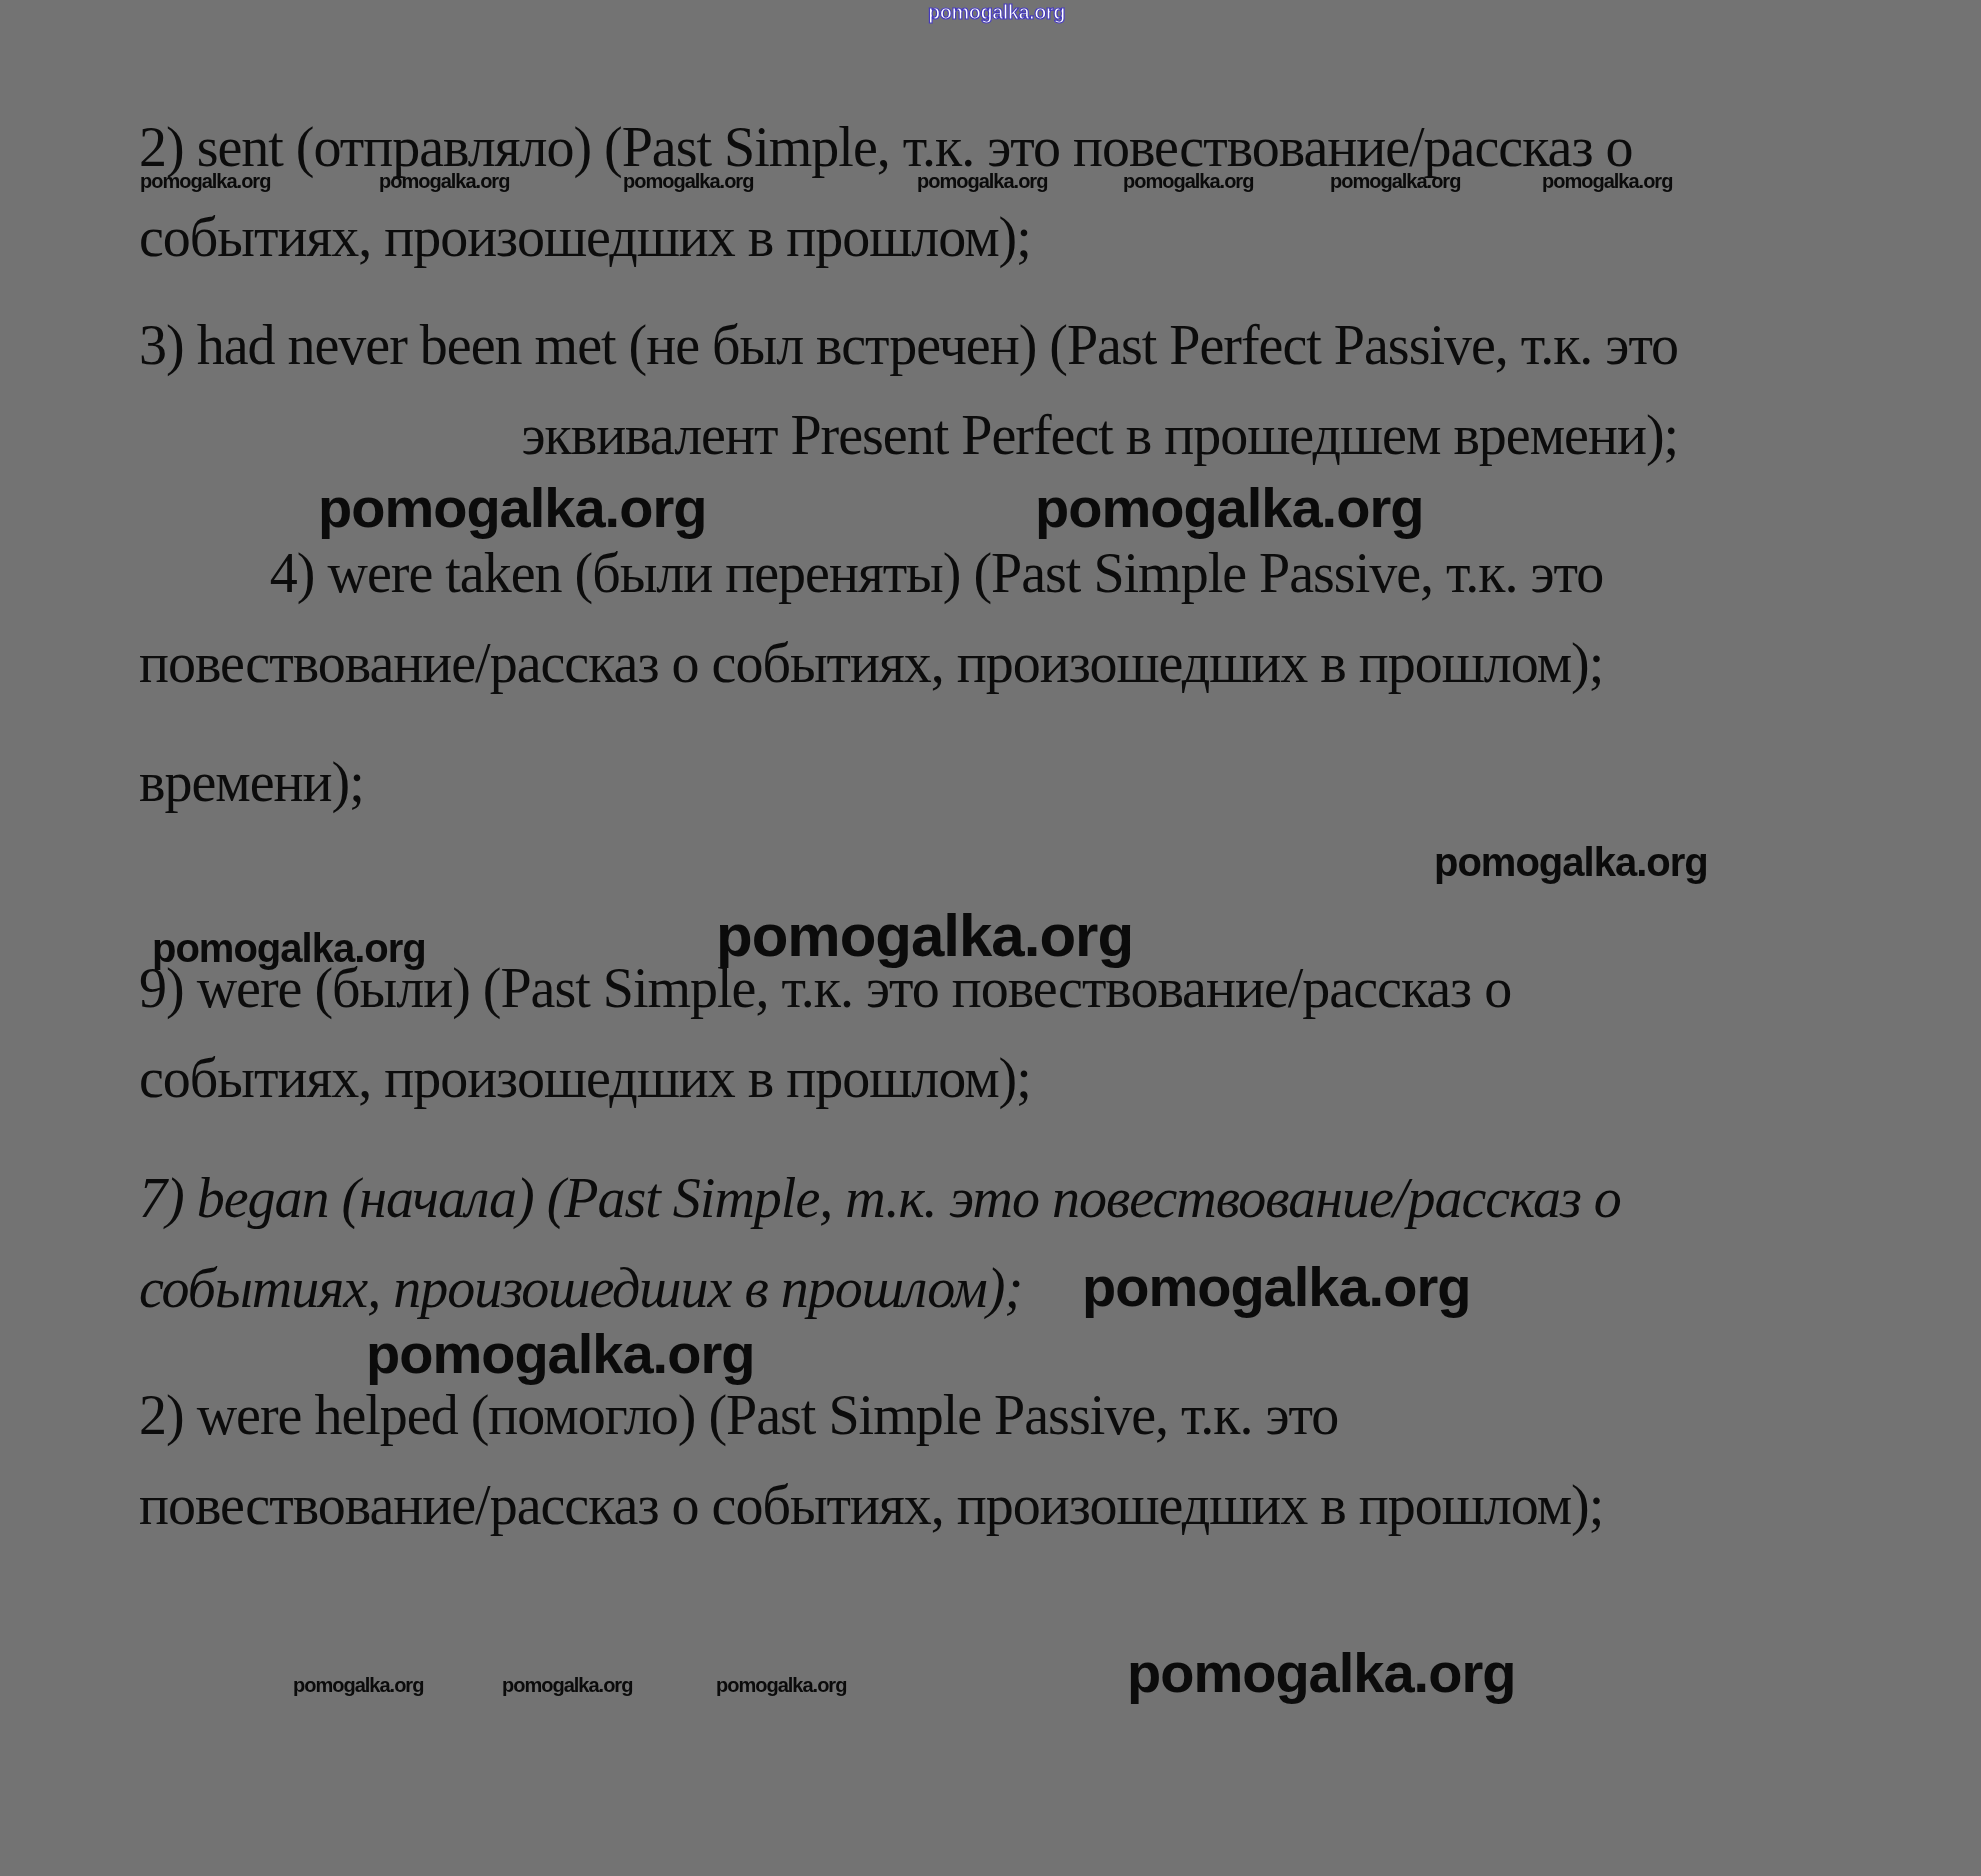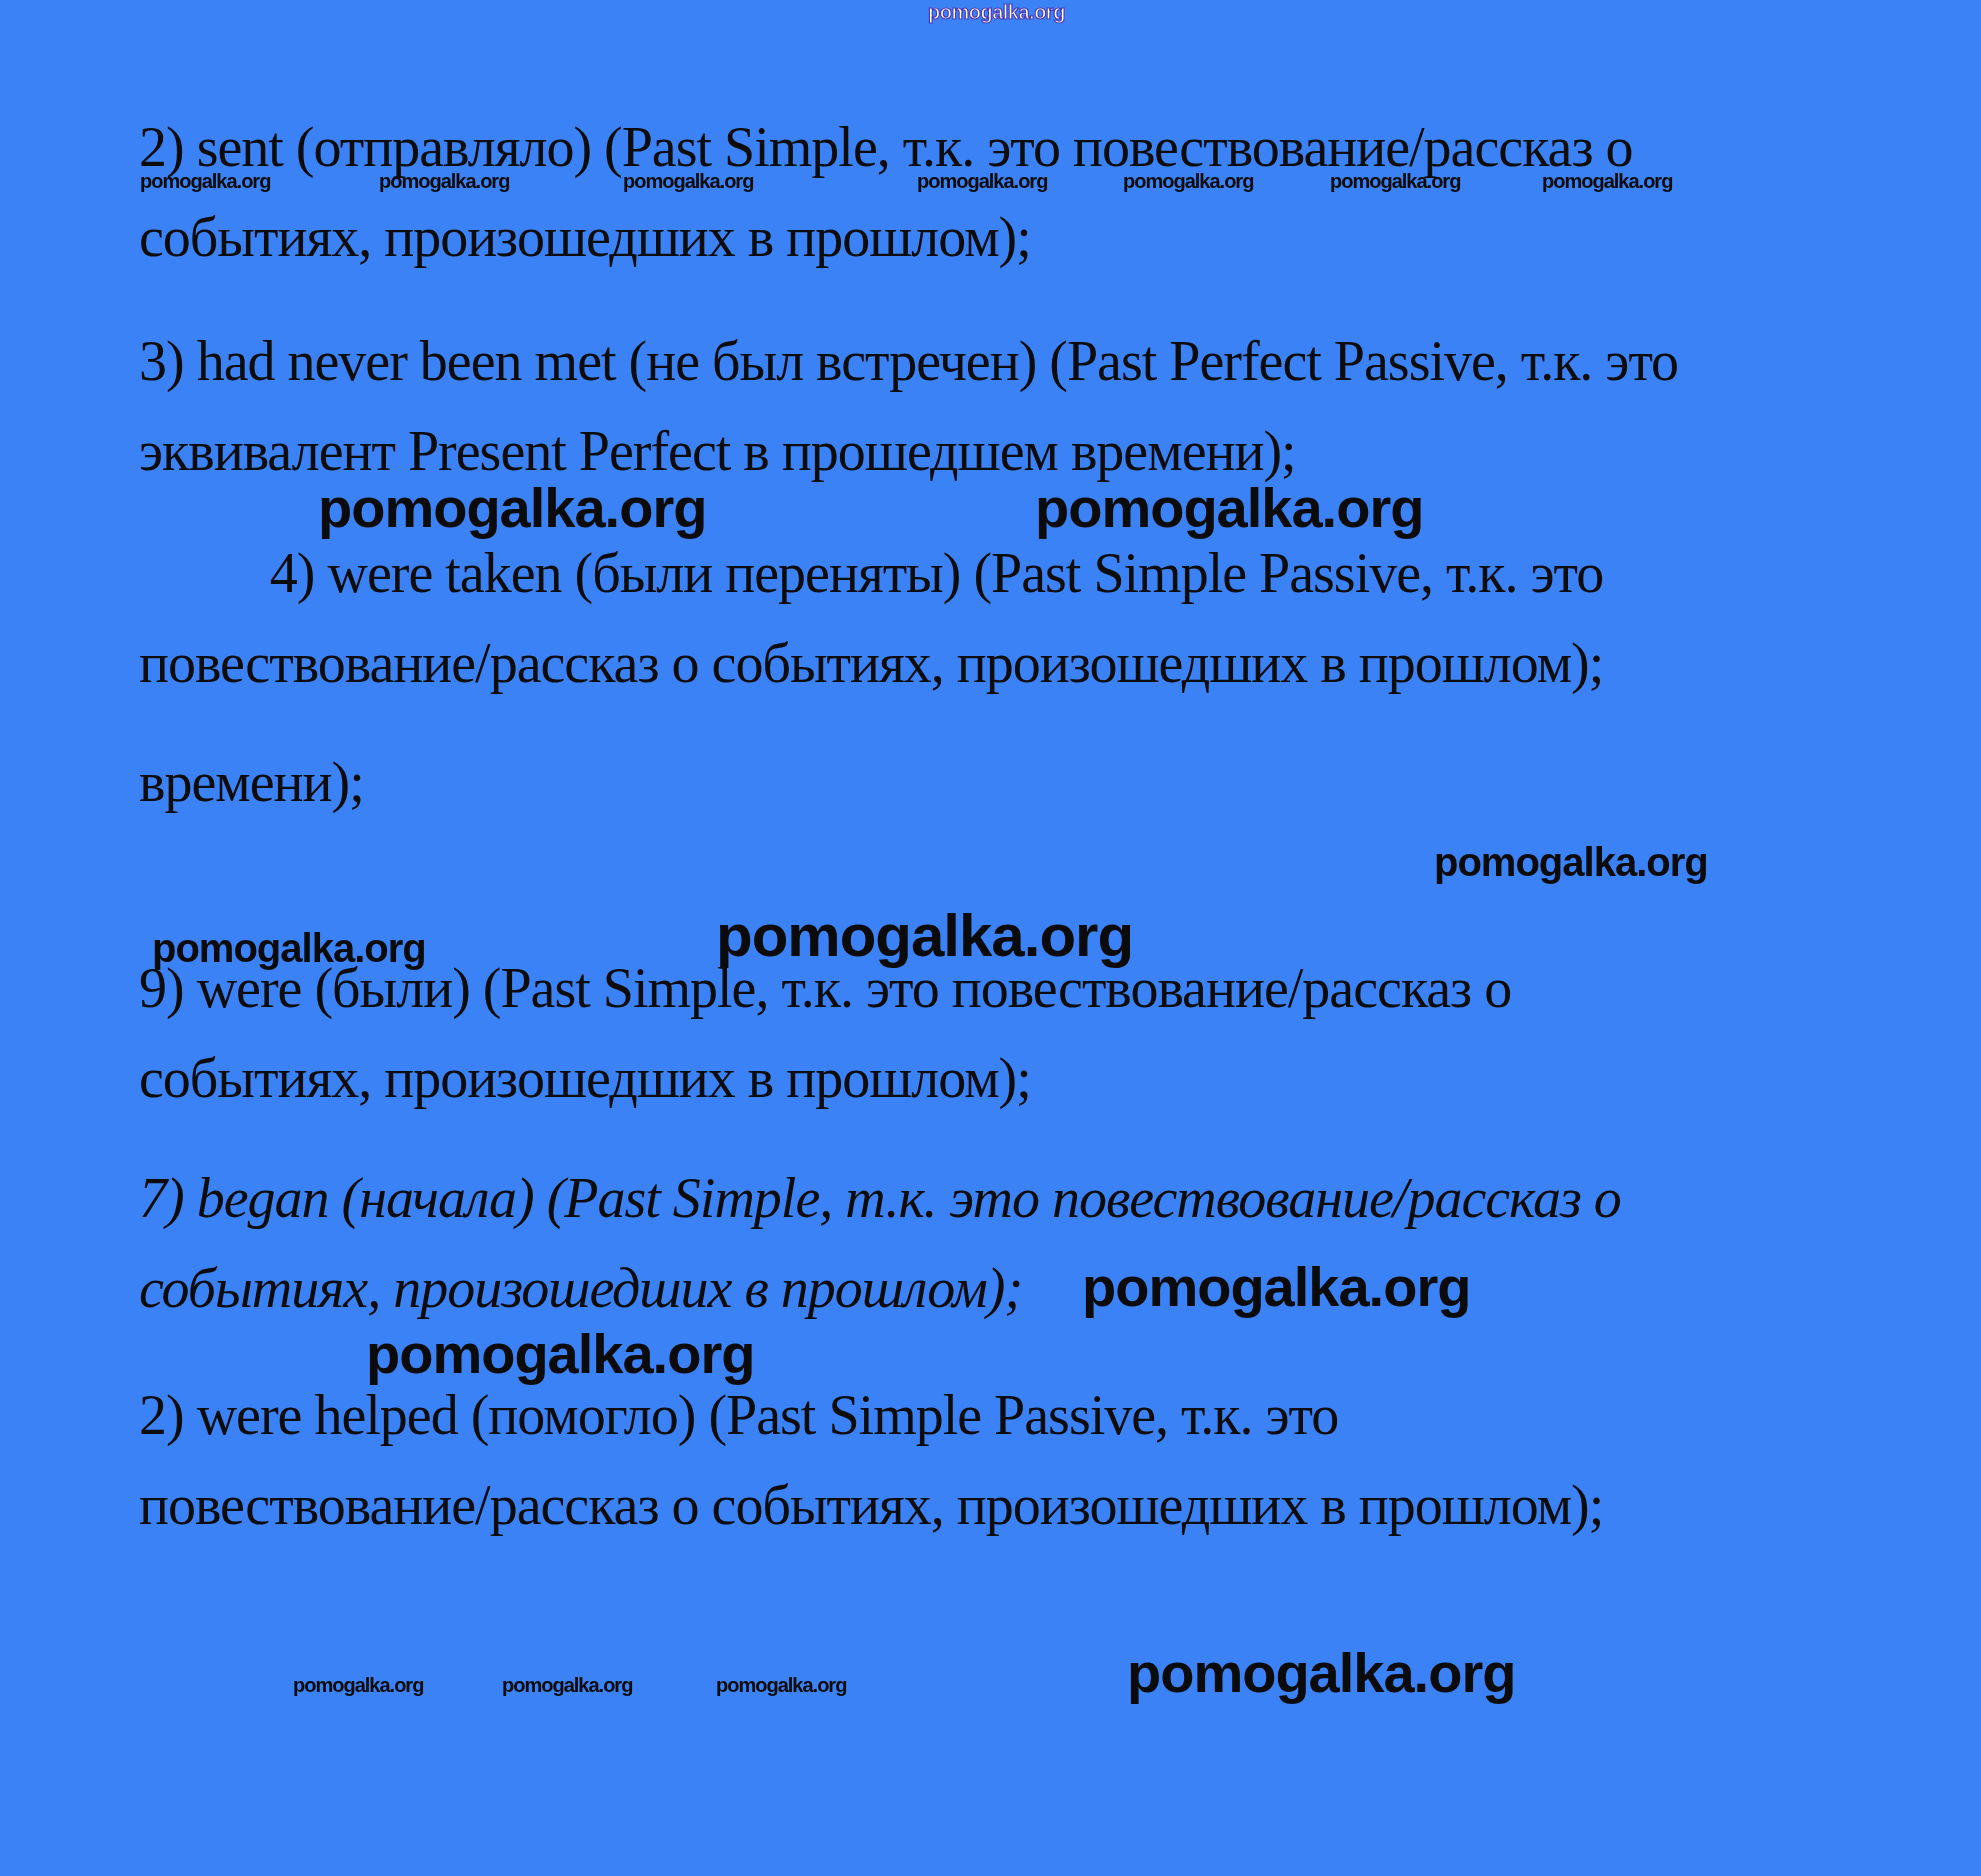--- a/index.html
+++ b/index.html
@@ -4,37 +4,37 @@
 <style>
   html, body {
     margin: 0;
     padding: 0;
     background: #ffffff;
   }
   #page {
     position: relative;
     width: 1981px;
     height: 1876px;
-    background: #3b82f6;
+    background: #737373;
     overflow: hidden;
     font-family: "Liberation Serif", serif;
   }
   .answer-item {
     position: absolute;
     left: 95px;
     color: #0c0c0c;
     font-size: 56px;
     line-height: 90px;
     letter-spacing: -1px;
     white-space: nowrap;
   }
   .answer-line { white-space: nowrap; margin-left: 44px; }
 
   .item-pos-0 { top: 102px; }
-  .item-pos-1 { top: 316px; }
+  .item-pos-1 { top: 300px; text-align: right; }
   .item-pos-2 { top: 528px; text-align: right; }
   .item-pos-3 { top: 737px; }
   .item-pos-4 { top: 943px; }
   .item-pos-5 { top: 1153px; font-style: italic; }
   .item-pos-6 { top: 1370px; }
   .item-pos-7 { top: 1587px; }
 
   .wm {
     position: absolute;
     font-family: "Liberation Sans", sans-serif;

